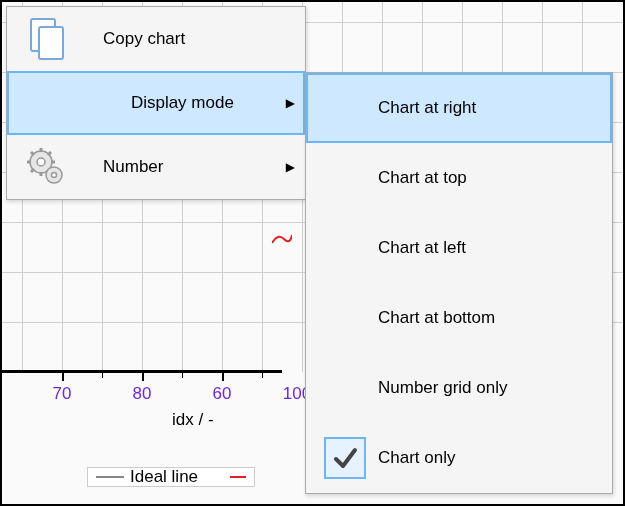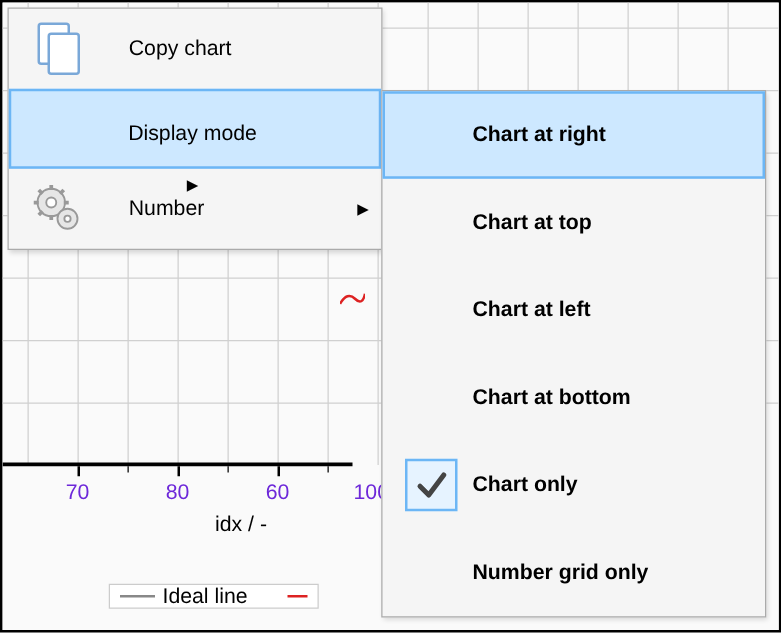--- a/index.html
+++ b/index.html
@@ -127,32 +127,30 @@
   .menu-item .label {
     flex: 1;
   }
   .menu-item .arrow {
     font-size: 12px;
     color: #000;
   }
   .menu-item.highlight {
     background: #cde8ff;
     border: 2px solid #6cb6f5;
-    flex-direction: column;
   }
   
   .submenu {
     position: absolute;
     top: 70px;
     left: 303px;
     width: 308px;
     background: #f5f5f5;
     border: 1px solid #aaa;
     box-shadow: 1px 2px 4px rgba(0,0,0,.15);
-    font-weight: bold;
   }
   .submenu-item {
     display: flex;
     align-items: center;
     height: 70px;
     border: 2px solid transparent;
     padding: 0 8px 0 4px;
     cursor: default;
   }
   .submenu-item .icon-slot {
@@ -283,26 +281,26 @@
   </div>
   <div class="submenu-item">
     <span class="icon-slot"></span>
     <span>Chart at left</span>
   </div>
   <div class="submenu-item">
     <span class="icon-slot"></span>
     <span>Chart at bottom</span>
   </div>
   <div class="submenu-item">
+    <span class="icon-slot"></span>
+    <span>Number grid only</span>
+  </div>
+  <div class="submenu-item">
     <span class="icon-slot">
       <span class="check-box-outline">
         <svg width="26" height="26" viewBox="0 0 26 26">
           <path d="M4 14 L11 21 L23 5" stroke="#444" stroke-width="4" fill="none" stroke-linecap="round" stroke-linejoin="round"></path>
         </svg>
       </span>
     </span>
     <span>Chart only</span>
   </div>
-  <div class="submenu-item">
-    <span class="icon-slot"></span>
-    <span>Number grid only</span>
-  </div>
 </div>
 
 </body></html>

